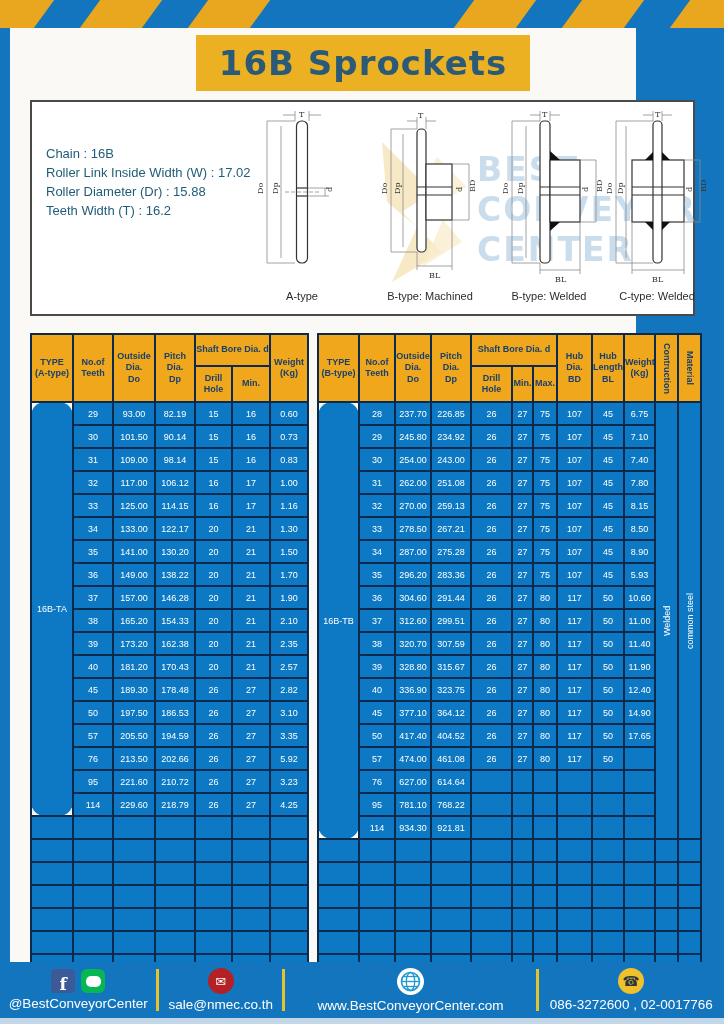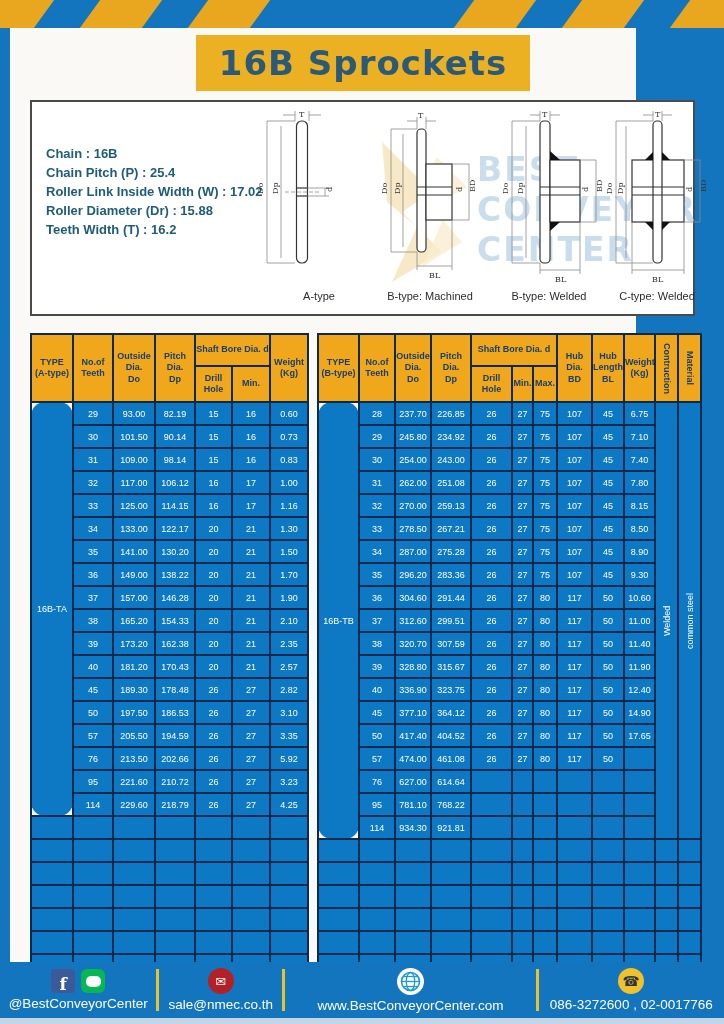--- a/index.html
+++ b/index.html
@@ -13,21 +13,21 @@
   .stripe{width:62px;height:28px;background:#e8a71f;transform:skewX(-36deg);}
   
   .content{position:absolute;left:10px;top:28px;width:626px;height:934px;background:#faf9f6;}
   .title-box{position:absolute;left:186px;top:7px;width:334px;height:56px;background:#ecb123;
              display:flex;align-items:center;justify-content:center;}
   .title-box h1{margin:0;font-family:"DejaVu Sans",sans-serif;font-size:34px;font-weight:800;
                 color:#2a5a78;letter-spacing:1px;}
   
   .diagram-box{position:absolute;left:20px;top:72px;width:665px;height:216px;background:#fff;
                border:2px solid #4a4a4a;box-sizing:border-box;}
-  .specs{position:absolute;left:14px;top:42px;color:#1e5c78;font-weight:700;font-size:13px;
+  .specs{position:absolute;left:14px;top:42px;color:#1e5c78;font-weight:400;font-size:13px;
          line-height:19px;white-space:nowrap;}
   .wm-logo{position:absolute;left:330px;top:30px;opacity:.45;}
   .wm-text{position:absolute;left:445px;top:48px;width:215px;color:#aecbe4;opacity:.65;
            font-family:"DejaVu Sans",sans-serif;font-weight:800;font-size:33px;line-height:40px;
            letter-spacing:2px;}
   .sprk{position:absolute;top:6px;width:130px;height:178px;}
   .cap{position:absolute;top:188px;width:150px;text-align:center;font-size:11px;color:#2b2b2b;}
   .part{fill:#fff;stroke:#333;stroke-width:1.2;}
   .weld{fill:#111;}
   .dim{stroke:#8a8a8a;stroke-width:.8;}
@@ -86,21 +86,20 @@
   <div class="content">
 
     <div class="title-box">
       <h1>16B Sprockets</h1>
     </div>
 
     <div class="diagram-box">
 
       <div class="specs">
         <div>Chain  :  16B</div>
-        <div>Chain Pitch (P)  :  25.4</div>
         <div>Roller Link Inside Width (W) :  17.02</div>
         <div>Roller Diameter (Dr) : 15.88</div>
         <div>Teeth Width (T)  :  16.2</div>
       </div>
 
       <svg class="wm-logo" width="120" height="160" viewBox="0 0 120 160">
         <path d="M20 10 L70 60 L40 80 L80 120 L30 150 L55 95 L25 70 Z" fill="#f0cf82"></path>
         <path d="M75 25 L105 55 L70 75 L100 110 L60 135 L80 90 L55 60 Z" fill="#f3d894" opacity="0.8"></path>
       </svg>
       <div class="wm-text">
@@ -123,21 +122,21 @@
           <line class="dim" x1="30" y1="13" x2="58" y2="13"></line>
           <line class="dim" x1="30" y1="155" x2="58" y2="155"></line>
         <text class="dl" transform="rotate(-90 26 86)" x="26" y="86">Do</text>
         <line class="dim" x1="44" y1="18" x2="44" y2="150"></line>
         <text class="dl" transform="rotate(-90 41 86)" x="41" y="86">Dp</text>
         <line class="dim" x1="88" y1="80" x2="88" y2="88"></line>
           <line class="dim" x1="70.5" y1="80" x2="92" y2="80"></line>
           <line class="dim" x1="70.5" y1="88" x2="92" y2="88"></line>
         <text class="dl" transform="rotate(-90 95 84)" x="95" y="84">d</text>
       </svg>
-      <div class="cap" style="left:212px">A-type</div>
+      <div class="cap" style="left:195px">A-type</div>
 
       <svg class="sprk" style="left:333px" viewBox="0 0 130 178">
         <line class="dim" x1="52" y1="21" x2="52" y2="9"></line>
           <line class="dim" x1="61" y1="21" x2="61" y2="9"></line>
         <line class="dim" x1="42" y1="13" x2="52" y2="13"></line>
           <line class="dim" x1="61" y1="13" x2="71" y2="13"></line>
         <text class="dl" x="53" y="10">T</text>
         <rect class="part" x="52" y="21" width="9" height="123" rx="4"></rect>
         <rect class="part" x="61" y="56" width="26" height="56"></rect>
         <line class="part" x1="52" y1="79" x2="87" y2="79"></line>
@@ -600,21 +599,21 @@
           </tr>
           <tr>
             <td>35</td>
             <td>296.20</td>
             <td>283.36</td>
             <td>26</td>
             <td>27</td>
             <td>75</td>
             <td>107</td>
             <td>45</td>
-            <td>9.30</td>
+            <td>5.93</td>
           </tr>
           <tr>
             <td>36</td>
             <td>304.60</td>
             <td>291.44</td>
             <td>26</td>
             <td>27</td>
             <td>80</td>
             <td>117</td>
             <td>50</td>

